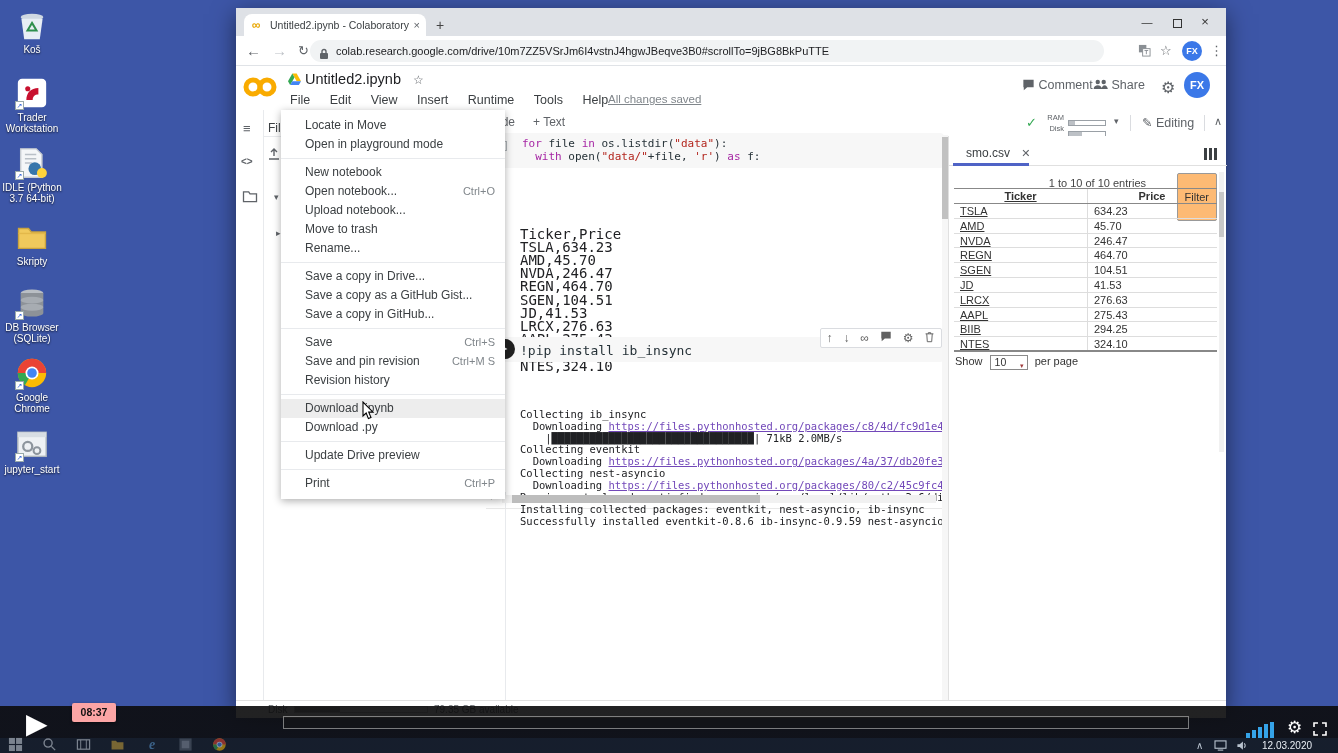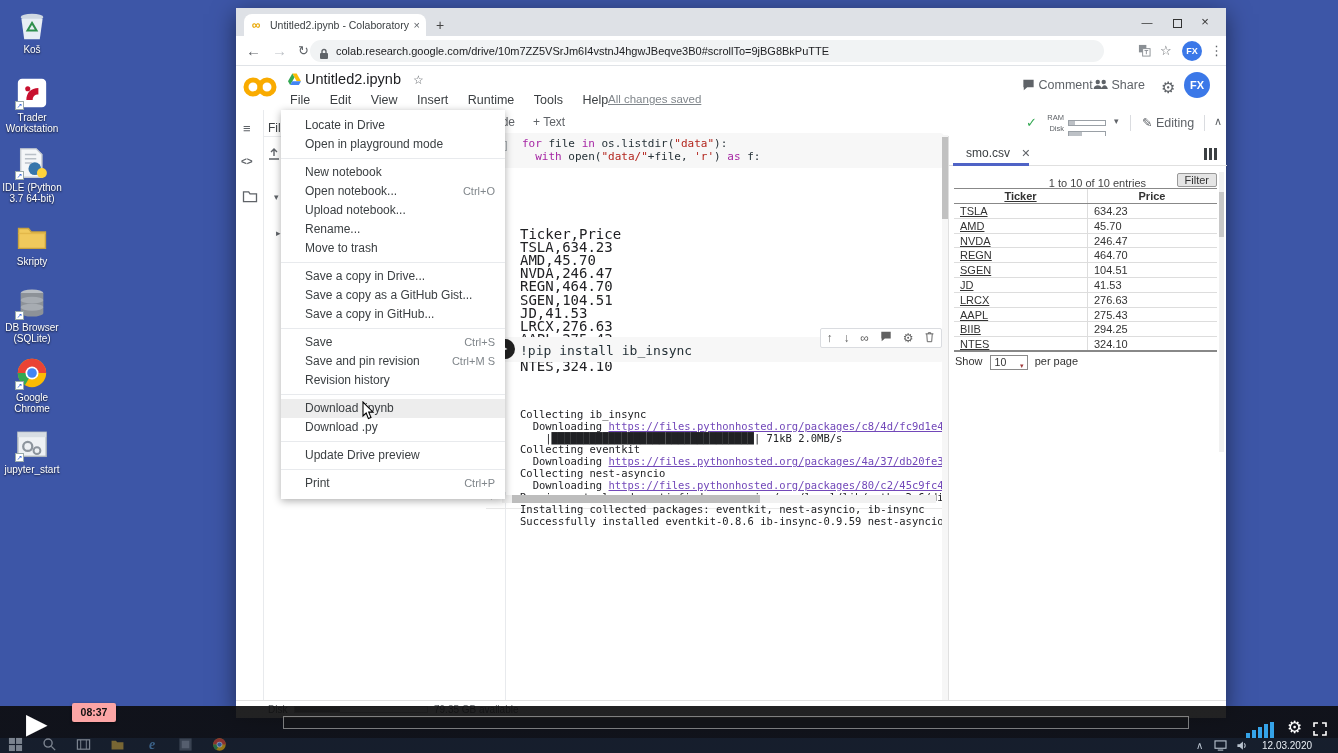--- a/index.html
+++ b/index.html
@@ -78,21 +78,21 @@
 
   
   .rpanel { position:absolute; left:712px; top:128px; width:278px; height:564px; background:#fff; border-left:1px solid #e0e0e0; font-size:11px; color:#333; }
   .rtab { position:absolute; left:17px; top:10px; font-size:12px; color:#3c4043; }
   .rtab .x { margin-left:8px; color:#5f6368; font-size:11px; }
   .rtab-line { position:absolute; left:0px; top:29px; width:278px; height:1px; background:#e0e0e0; }
   .rtab-underline { position:absolute; left:4px; top:27px; width:76px; height:3px; background:#4f63c6; }
   .gridicon { position:absolute; right:8px; top:12px; width:14px; height:12px; display:flex; gap:2px; }
   .gridicon i { width:3px; height:12px; background:#3c4043; }
   .entries { position:absolute; right:80px; top:41px; color:#444; }
-  .filterbtn { position:absolute; right:9px; top:37px; border:1px solid #999; border-radius:2px; padding:0 7px; font-size:11px; background:#e5e5e5; }
+  .filterbtn { position:absolute; right:9px; top:37px; border:1px solid #999; border-radius:2px; padding:17px 7px; font-size:11px; background:#fdba74; }
   .dtable { position:absolute; left:5px; top:52px; width:263px; border-top:1px solid #888; }
   .thead { display:flex; height:15px; line-height:15px; font-weight:bold; border-bottom:1px solid #888; }
   .thead div { text-align:center; }
   .trow { display:flex; height:14.8px; line-height:14.8px; border-bottom:1px solid #ddd; }
   .trow:last-child { border-bottom:2px solid #888; }
   .tc1 { width:134px; padding-left:6px; border-right:1px solid #ddd;text-decoration:underline; }
   .tc2 { width:128px; padding-left:6px; }
   .thead .tc1 { padding-left:0; } .thead .tc2 { padding-left:0; }
   .showrow { position:absolute; left:6px; top:219px; }
   .pagesel { display:inline-block; width:38px; height:15px; border:1px solid #8a8a8a; font-size:10.5px; line-height:13px; padding-left:4px; position:relative; margin:0 4px; vertical-align:middle; background:#fff; }
@@ -469,21 +469,21 @@
       <span style="position:absolute;left:32px;top:3px">Disk</span>
       <span class="diskbar">
           <i></i>
         </span>
       <span style="position:absolute;left:198px;top:3px">79.35 GB available</span>
     </div>
 
     <div class="fmenu">
 
         <div class="mi">
-          <span>Locate in Drive</span>
+          <span>Locate in Move</span>
           <span class="sc"></span>
         </div>
 
         <div class="mi">
           <span>Open in playground mode</span>
           <span class="sc"></span>
         </div>
 
         <div class="mi divider">
           
@@ -499,26 +499,26 @@
           <span>Open notebook...</span>
           <span class="sc">Ctrl+O</span>
         </div>
 
         <div class="mi">
           <span>Upload notebook...</span>
           <span class="sc"></span>
         </div>
 
         <div class="mi">
+          <span>Move to trash</span>
+          <span class="sc"></span>
+        </div>
+
+        <div class="mi">
           <span>Rename...</span>
-          <span class="sc"></span>
-        </div>
-
-        <div class="mi">
-          <span>Move to trash</span>
           <span class="sc"></span>
         </div>
 
         <div class="mi divider">
           
           
         </div>
 
         <div class="mi">
           <span>Save a copy in Drive...</span>

